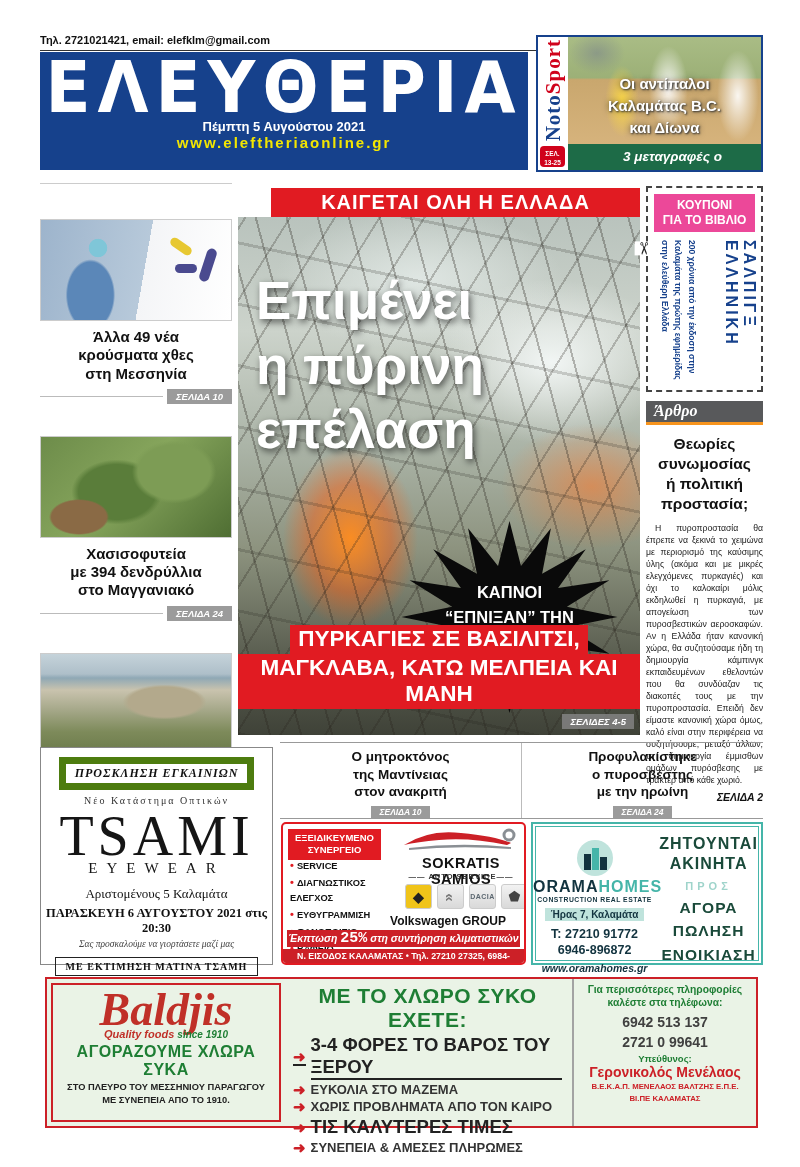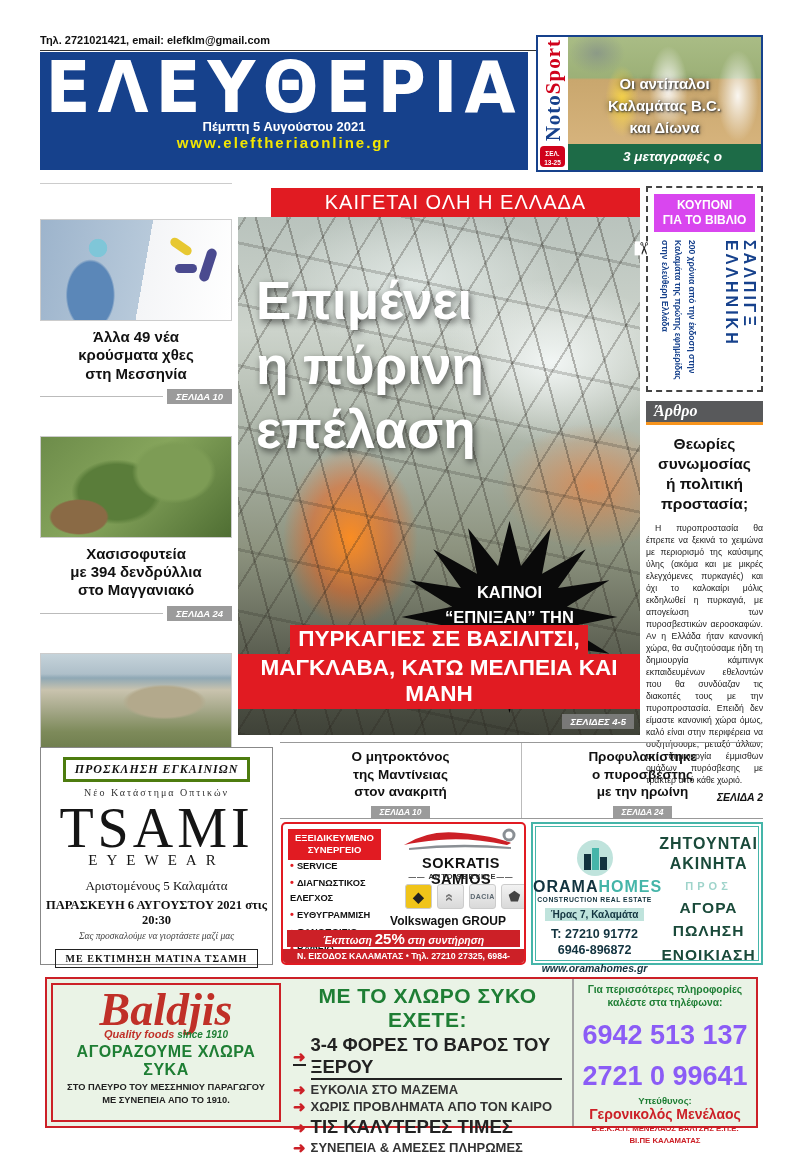--- a/index.html
+++ b/index.html
@@ -61,21 +61,21 @@
       linear-gradient(135deg,#6d8c4a 0%,#86a55c 45%,#4f6e33 100%);}
   .ph-coast{background:
       radial-gradient(ellipse 60px 25px at 65% 48%, #b3a98c 0 60%, transparent 70%),
       linear-gradient(180deg,#c5d3da 0%,#aebfc9 20%,#8fa8b5 24%,#c9c3ae 36%,#a7a98b 55%,#7d8a5a 78%,#6b7a4a 100%);}
   .story-title{font-size:15px;font-weight:bold;text-align:center;line-height:1.22;margin-top:7px;}
   .story-foot{display:flex;align-items:center;margin-top:6px;}
   .story-foot::before{content:"";flex:1;height:1px;background:#bbb;margin-right:4px;}
 
   
   .main{position:absolute;left:238px;top:188px;width:402px;}
-  .kicker{background:#e11b22;color:#fff;font-weight:normal;font-size:20px;text-align:center;
+  .kicker{background:#e11b22;color:#fff;font-weight:bold;font-size:20px;text-align:center;
           letter-spacing:1px;padding:3px 0;margin-left:33px;}
   .main-photo{position:relative;height:518px;overflow:hidden;
      background:
        radial-gradient(ellipse 90px 120px at 28% 62%, rgba(255,140,30,.95), rgba(255,90,10,.45) 45%, transparent 75%),
        radial-gradient(ellipse 130px 90px at 88% 52%, rgba(255,120,40,.55), transparent 70%),
        radial-gradient(ellipse 160px 110px at 78% 28%, rgba(244,248,247,.95), transparent 75%),
        radial-gradient(ellipse 180px 90px at 45% 12%, rgba(226,233,230,.9), transparent 80%),
        linear-gradient(180deg,#b9c3bd 0%,#ccd3cb 22%,#aab3a6 45%,#8d937f 64%,#5c6052 84%,#3f4238 100%);}
   .main-photo::before{content:"";position:absolute;inset:0;
      background:
@@ -90,21 +90,21 @@
               color:#fff;font-weight:bold;font-size:16.5px;line-height:1.5;}
   .subheads{position:absolute;left:0;right:0;bottom:26px;text-align:center;line-height:1.18;}
   .subheads span{display:inline-block;background:#e11b22;color:#fff;font-weight:bold;font-size:22.5px;
                  padding:1px 8px;}
   .main-pages{position:absolute;right:6px;bottom:6px;background:rgba(130,130,130,.85);color:#fff;
               font-size:9.5px;font-weight:bold;font-style:italic;padding:2px 8px;}
 
   
   .right-col{position:absolute;left:646px;top:186px;width:117px;}
   .coupon{position:relative;height:206px;border:2px dashed #444;box-sizing:border-box;background:#fff;}
-  .coupon-head{background:#d946ef;color:#fff;font-weight:bold;font-size:12px;text-align:center;
+  .coupon-head{background:#ec4899;color:#fff;font-weight:bold;font-size:12px;text-align:center;
                margin:6px;padding:4px 2px;line-height:1.25;}
   .scissors{position:absolute;left:-12px;top:52px;font-size:17px;color:#222;transform:rotate(90deg);background:#fff;line-height:1;}
   .coupon-vtitle{position:absolute;right:3px;top:52px;writing-mode:vertical-rl;color:#16418c;
                  font-weight:bold;font-size:16px;letter-spacing:3px;}
   .coupon-vtext{position:absolute;left:10px;top:52px;height:145px;writing-mode:vertical-rl;
                 color:#16418c;font-weight:bold;font-size:8.5px;line-height:1.55;}
   .arthro{margin-top:9px;}
   .arthro-label{background:#58595b;color:#fff;font-family:"Liberation Serif",serif;font-style:italic;
                 font-weight:bold;font-size:16px;padding:1px 8px 2px;border-bottom:3px solid #f7941d;}
   .arthro-head{font-size:15.5px;font-weight:bold;text-align:center;line-height:1.3;margin:9px 0 7px;}
@@ -115,21 +115,21 @@
   .mid{position:absolute;left:280px;top:742px;width:483px;height:77px;border-top:1px solid #999;
        border-bottom:1px solid #999;display:flex;box-sizing:border-box;}
   .mid-item{flex:1;text-align:center;padding-top:5px;}
   .mid-item + .mid-item{border-left:1px solid #bbb;}
   .mid-title{font-size:13.5px;font-weight:bold;line-height:1.3;}
   .mid-item .pagebadge{margin-top:3px;font-size:8.5px;padding:1px 8px;}
 
   
   .tsami{position:absolute;left:40px;top:747px;width:233px;height:218px;border:1px solid #888;
          box-sizing:border-box;text-align:center;font-family:"Liberation Serif",serif;background:#fff;}
-  .tsami-invite{display:inline-block;border:3px solid #4d7c0f;font-style:italic;font-weight:bold;
+  .tsami-invite{display:inline-block;border:7px solid #4d7c0f;font-style:italic;font-weight:bold;
                 font-size:12px;padding:2px 9px;margin-top:9px;letter-spacing:1px;}
   .tsami-sub{font-size:10px;letter-spacing:2px;margin-top:5px;color:#333;}
   .tsami-logo{font-size:56px;letter-spacing:4px;line-height:1.0;margin-top:2px;color:#151515;}
   .tsami-eyewear{font-size:15px;letter-spacing:9px;margin-top:-4px;color:#151515;}
   .tsami-address{font-size:13px;margin-top:9px;}
   .tsami-date{font-size:12.5px;margin-top:4px;font-weight:bold;}
   .tsami-note{font-size:9.5px;font-style:italic;margin-top:3px;color:#444;}
   .tsami-sign{display:inline-block;border:1px solid #222;font-size:10px;font-weight:bold;
               padding:3px 10px;margin-top:8px;letter-spacing:1px;}
 
@@ -150,21 +150,21 @@
   .brand-box{width:25px;height:23px;border:1px solid #ccc;border-radius:3px;display:flex;align-items:center;
              justify-content:center;font-weight:bold;background:linear-gradient(180deg,#f2f2f2,#d9d9d9);}
   .brand-renault{background:#f0c419;color:#222;font-size:14px;}
   .brand-citroen{color:#777;font-size:15px;}
   .brand-citroen span{transform:rotate(90deg);display:inline-block;letter-spacing:-2px;}
   .brand-dacia{color:#5b6770;font-size:7px;letter-spacing:0.5px;}
   .brand-peugeot{color:#444;font-size:13px;}
   .sam-vw{position:absolute;left:100px;top:90px;width:130px;text-align:center;font-size:12px;font-weight:bold;}
   .sam-discount{position:absolute;left:4px;right:4px;top:106px;background:#cc2027;color:#fff;
                 text-align:center;font-style:italic;font-weight:bold;font-size:10.5px;height:17px;line-height:17px;}
-  .sam-discount .big{font-size:15px;font-style:normal;}
+  .sam-discount .big{font-size:15px;font-style:normal;font-family:Liberation Mono, monospace;}
   .sam-managers{position:absolute;left:0;right:0;top:124px;text-align:center;font-size:7.8px;font-weight:bold;}
   .sam-footer{position:absolute;left:0;right:0;bottom:0;height:14px;background:#cc2027;color:#fff;
               text-align:center;font-size:8.8px;font-weight:bold;line-height:14px;}
 
   
   .orama{position:absolute;left:531px;top:822px;width:232px;height:143px;border:2px solid #45b5a9;
          box-shadow:inset 0 0 0 2px #fff, inset 0 0 0 3px #45b5a9;box-sizing:border-box;background:#fff;display:flex;}
   .or-left{width:54%;text-align:center;padding-top:16px;}
   .or-logo{width:36px;height:36px;border-radius:50%;background:#bfe3dc;margin:0 auto;position:relative;overflow:hidden;}
   .or-logo i{position:absolute;bottom:6px;width:7px;background:#12333f;}
@@ -196,21 +196,21 @@
   .bj-line2{font-size:9.3px;font-weight:bold;color:#222;line-height:1.35;margin-top:2px;}
   .figs{flex:1;border-right:2px solid #a3a3a3;padding:5px 10px 0 8px;}
   .figs-title{color:#1e7e34;font-weight:bold;font-size:21px;text-align:center;letter-spacing:0.5px;}
   .fig-row{display:flex;align-items:center;color:#222;margin-top:2px;}
   .fig-arrow{color:#cc2027;font-weight:bold;font-size:15px;margin-right:5px;line-height:1;}
   .fig-row.big{font-size:18.5px;font-weight:bold;}
   .fig-row.big.ul span{border-bottom:2px solid #222;}
   .fig-row.norm{font-size:13px;font-weight:bold;color:#333;}
   .contact-col{width:170px;text-align:center;padding:5px 6px 0;}
   .ct-info{color:#1e7e34;font-size:10.3px;font-weight:bold;line-height:1.25;}
-  .ct-phone{color:#8b5cf6;font-weight:bold;font-size:27px;line-height:1.15;margin-top:10px;}
+  .ct-phone{color:#404040;font-weight:bold;font-size:14px;line-height:1.15;margin-top:4px;}
   .ct-resp-label{color:#1e7e34;font-size:9.5px;font-weight:bold;margin-top:3px;}
   .ct-resp-name{color:#cc2027;font-weight:bold;font-size:14px;}
   .ct-company{color:#cc2027;font-weight:bold;font-size:7.8px;margin-top:2px;line-height:1.35;}
 </style>
 </head>
 <body>
 
 <div class="page">
 
   <div class="topbar">

